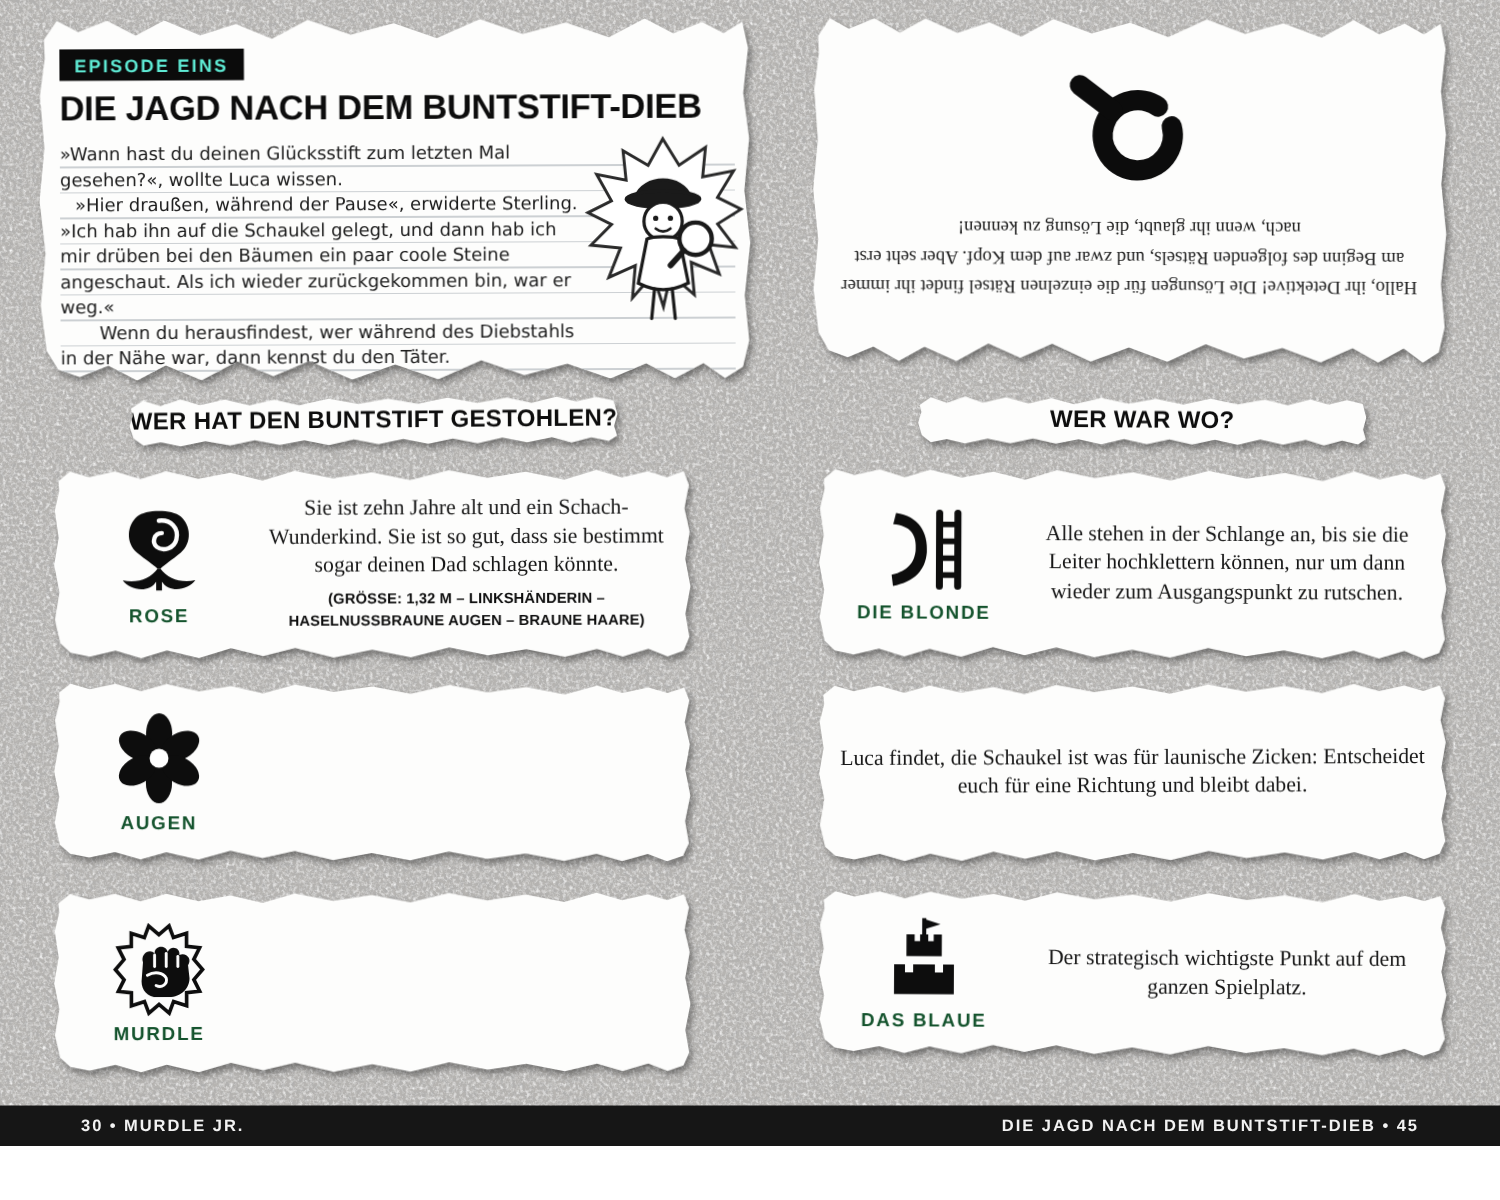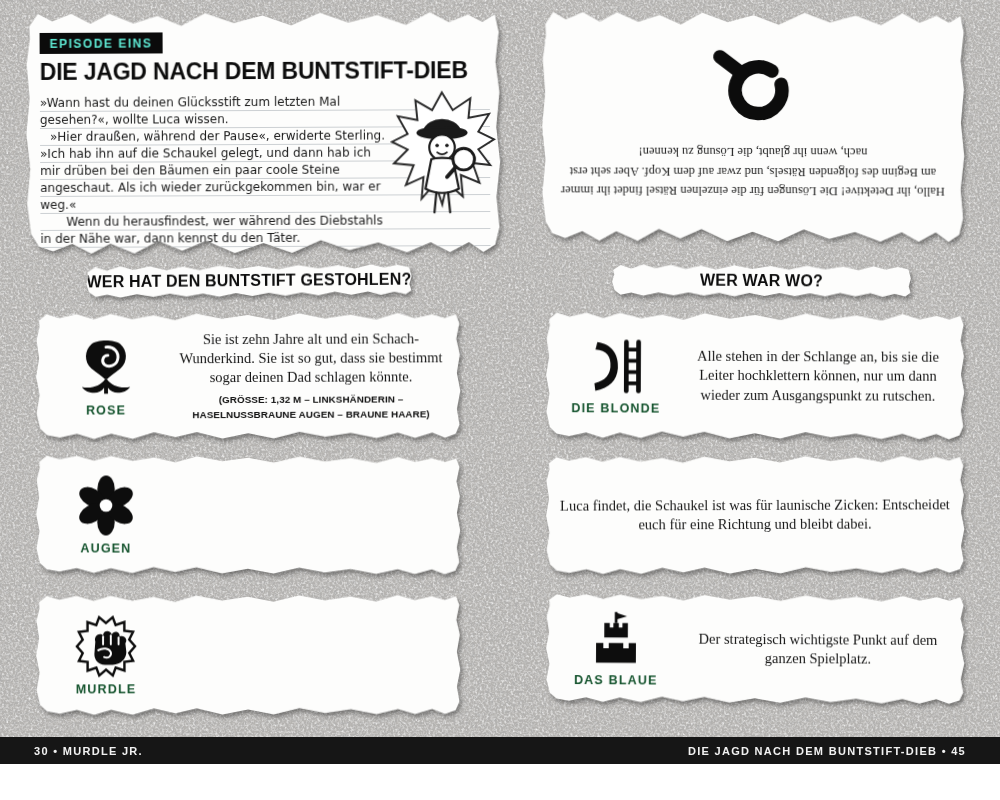--- a/index.html
+++ b/index.html
@@ -63,21 +63,21 @@
   #card-l2 { left:34px; top:454px; width:428px; height:122px; transform:rotate(0.2deg); }
   #card-l3 { left:34px; top:593px; width:428px; height:124px; transform:rotate(-0.15deg); }
   #card-r1 { left:544px; top:311px; width:422px; height:130px; transform:rotate(0.25deg); }
   #card-r2 { left:544px; top:454px; width:422px; height:122px; transform:rotate(-0.2deg); }
   #card-r3 { left:544px; top:593px; width:422px; height:112px; transform:rotate(0.3deg); }
   .card-box .card { height:100%; }
 
   
   .footer-bar {
     position:absolute; left:0; top:737px; width:1000px; height:27px; background:#161616;
-    display:flex; align-items:center; justify-content:space-between; padding:0 34px;
+    display:flex; align-items:center; justify-content:space-between; padding:0 54px;
   }
   .footer-bar span { font-size:11px; font-weight:bold; letter-spacing:1.3px; color:#f2f2f2; }
 
   svg .ink { fill:#0d0d0d; }
 </style>
 </head>
 <body>
 
 <svg class="bg" width="1000" height="738" aria-hidden="true">
   <defs>

